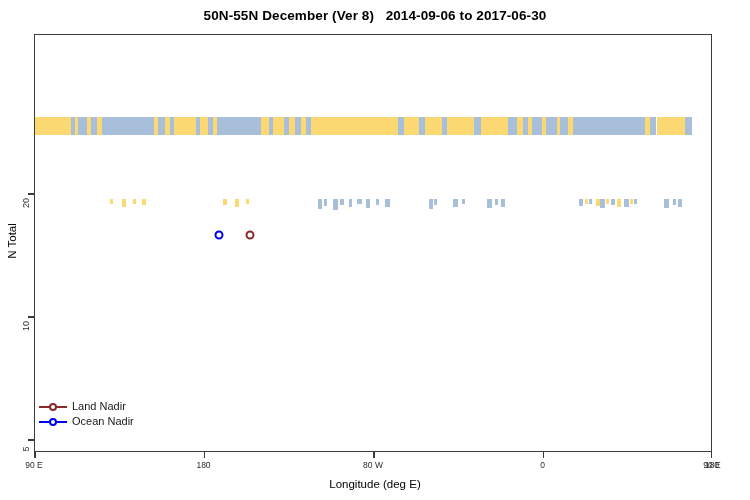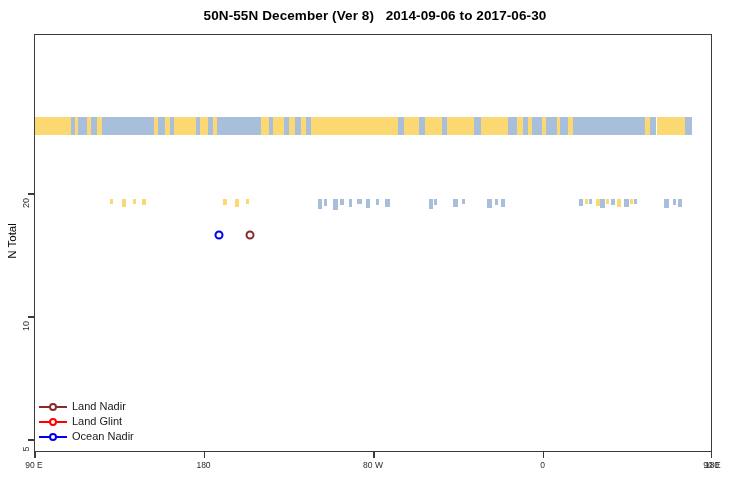--- a/index.html
+++ b/index.html
@@ -272,38 +272,32 @@
       <div class="tick xtick" style="left: 373px; top: 452px;"></div>
       <div class="xtick-label" style="left: 373px; top: 460px;">80 W</div>
       <div class="tick xtick" style="left: 542.5px; top: 452px;"></div>
       <div class="xtick-label" style="left: 542.5px; top: 460px;">0</div>
       <div class="tick xtick" style="left: 710.5px; top: 452px;"></div>
       <div class="xtick-label" style="left: 712px; top: 460px;">90 E</div>
       <div class="xtick-label" style="left: 712px; top: 460px;">180</div>
     </div>
 
   <div id="ylabel" style="left: -28px; top: 235px; width: 80px; text-align: center;">N Total</div>
+  <div id="xlabel">Longitude (deg E)</div>
 
   <div id="legend">
       <div class="legend-row">
         <div class="legend-sym">
           <div class="legend-line" style="background: rgb(139, 42, 42);"></div>
           <div class="legend-marker" style="border-color: rgb(139, 42, 42);"></div>
         </div>
         <div class="legend-label">Land Nadir</div>
       </div>
       <div class="legend-row">
         <div class="legend-sym">
-          <div class="legend-line" style="background: rgb(255, 0, 0);"></div>
-          <div class="legend-marker" style="border-color: rgb(255, 0, 0);"></div>
-        </div>
-        <div class="legend-label">Land Glint</div>
-      </div>
-      <div class="legend-row">
-        <div class="legend-sym">
           <div class="legend-line" style="background: rgb(0, 0, 238);"></div>
           <div class="legend-marker" style="border-color: rgb(0, 0, 238);"></div>
         </div>
         <div class="legend-label">Ocean Nadir</div>
       </div>
     </div>
 
 </div>
 
 </body></html>

